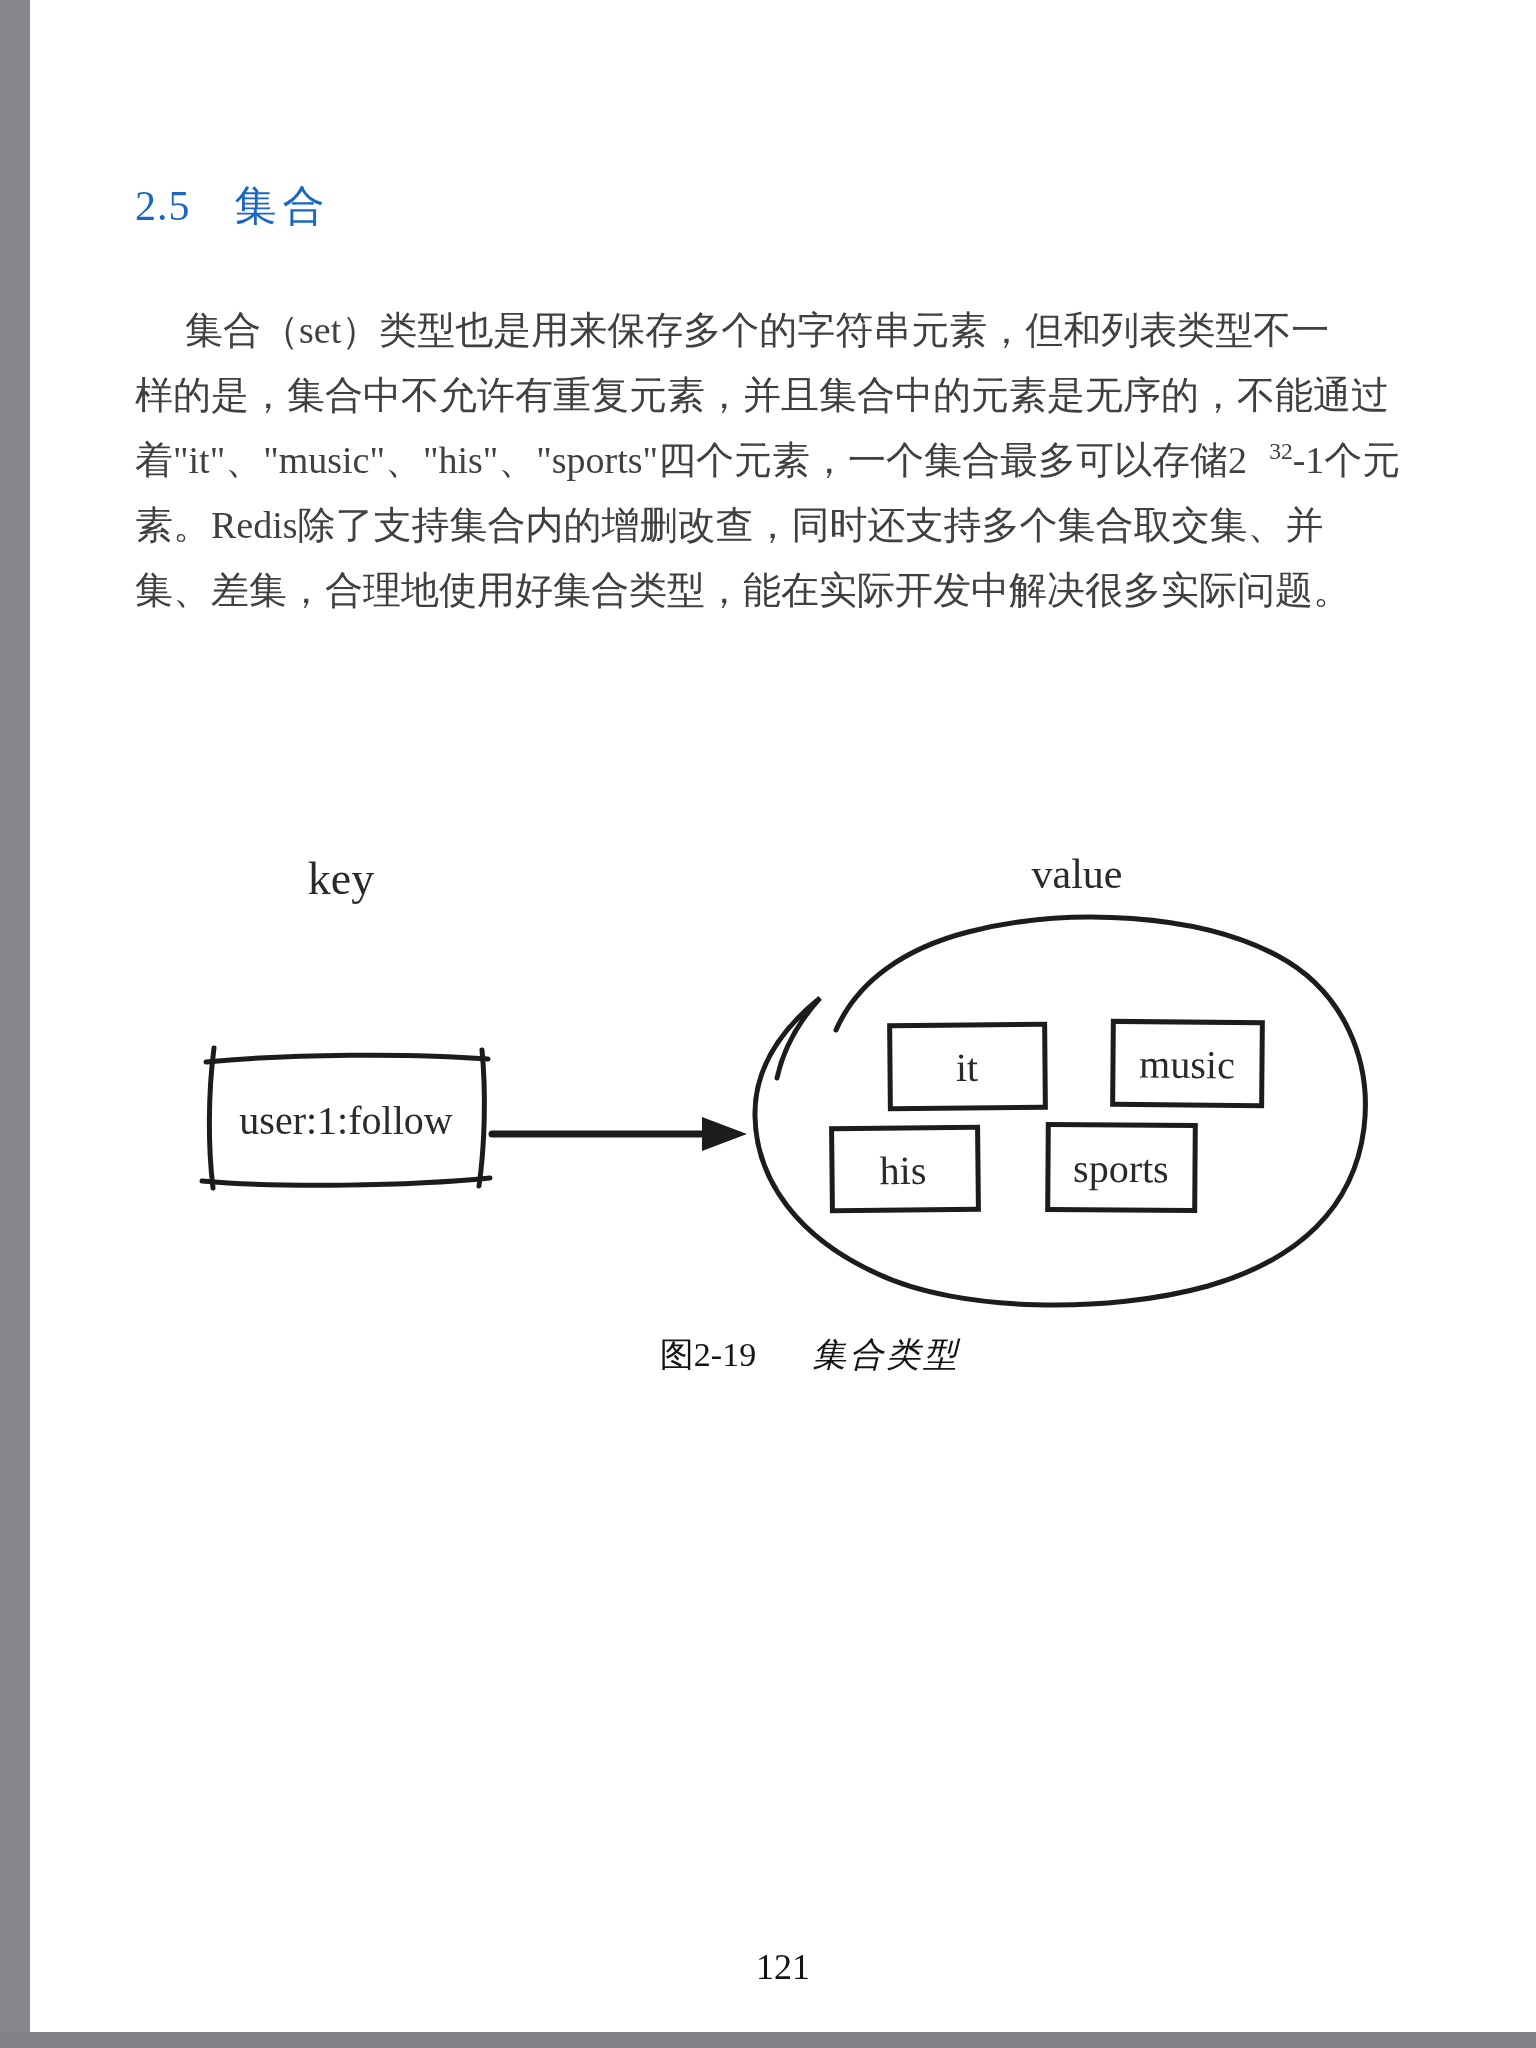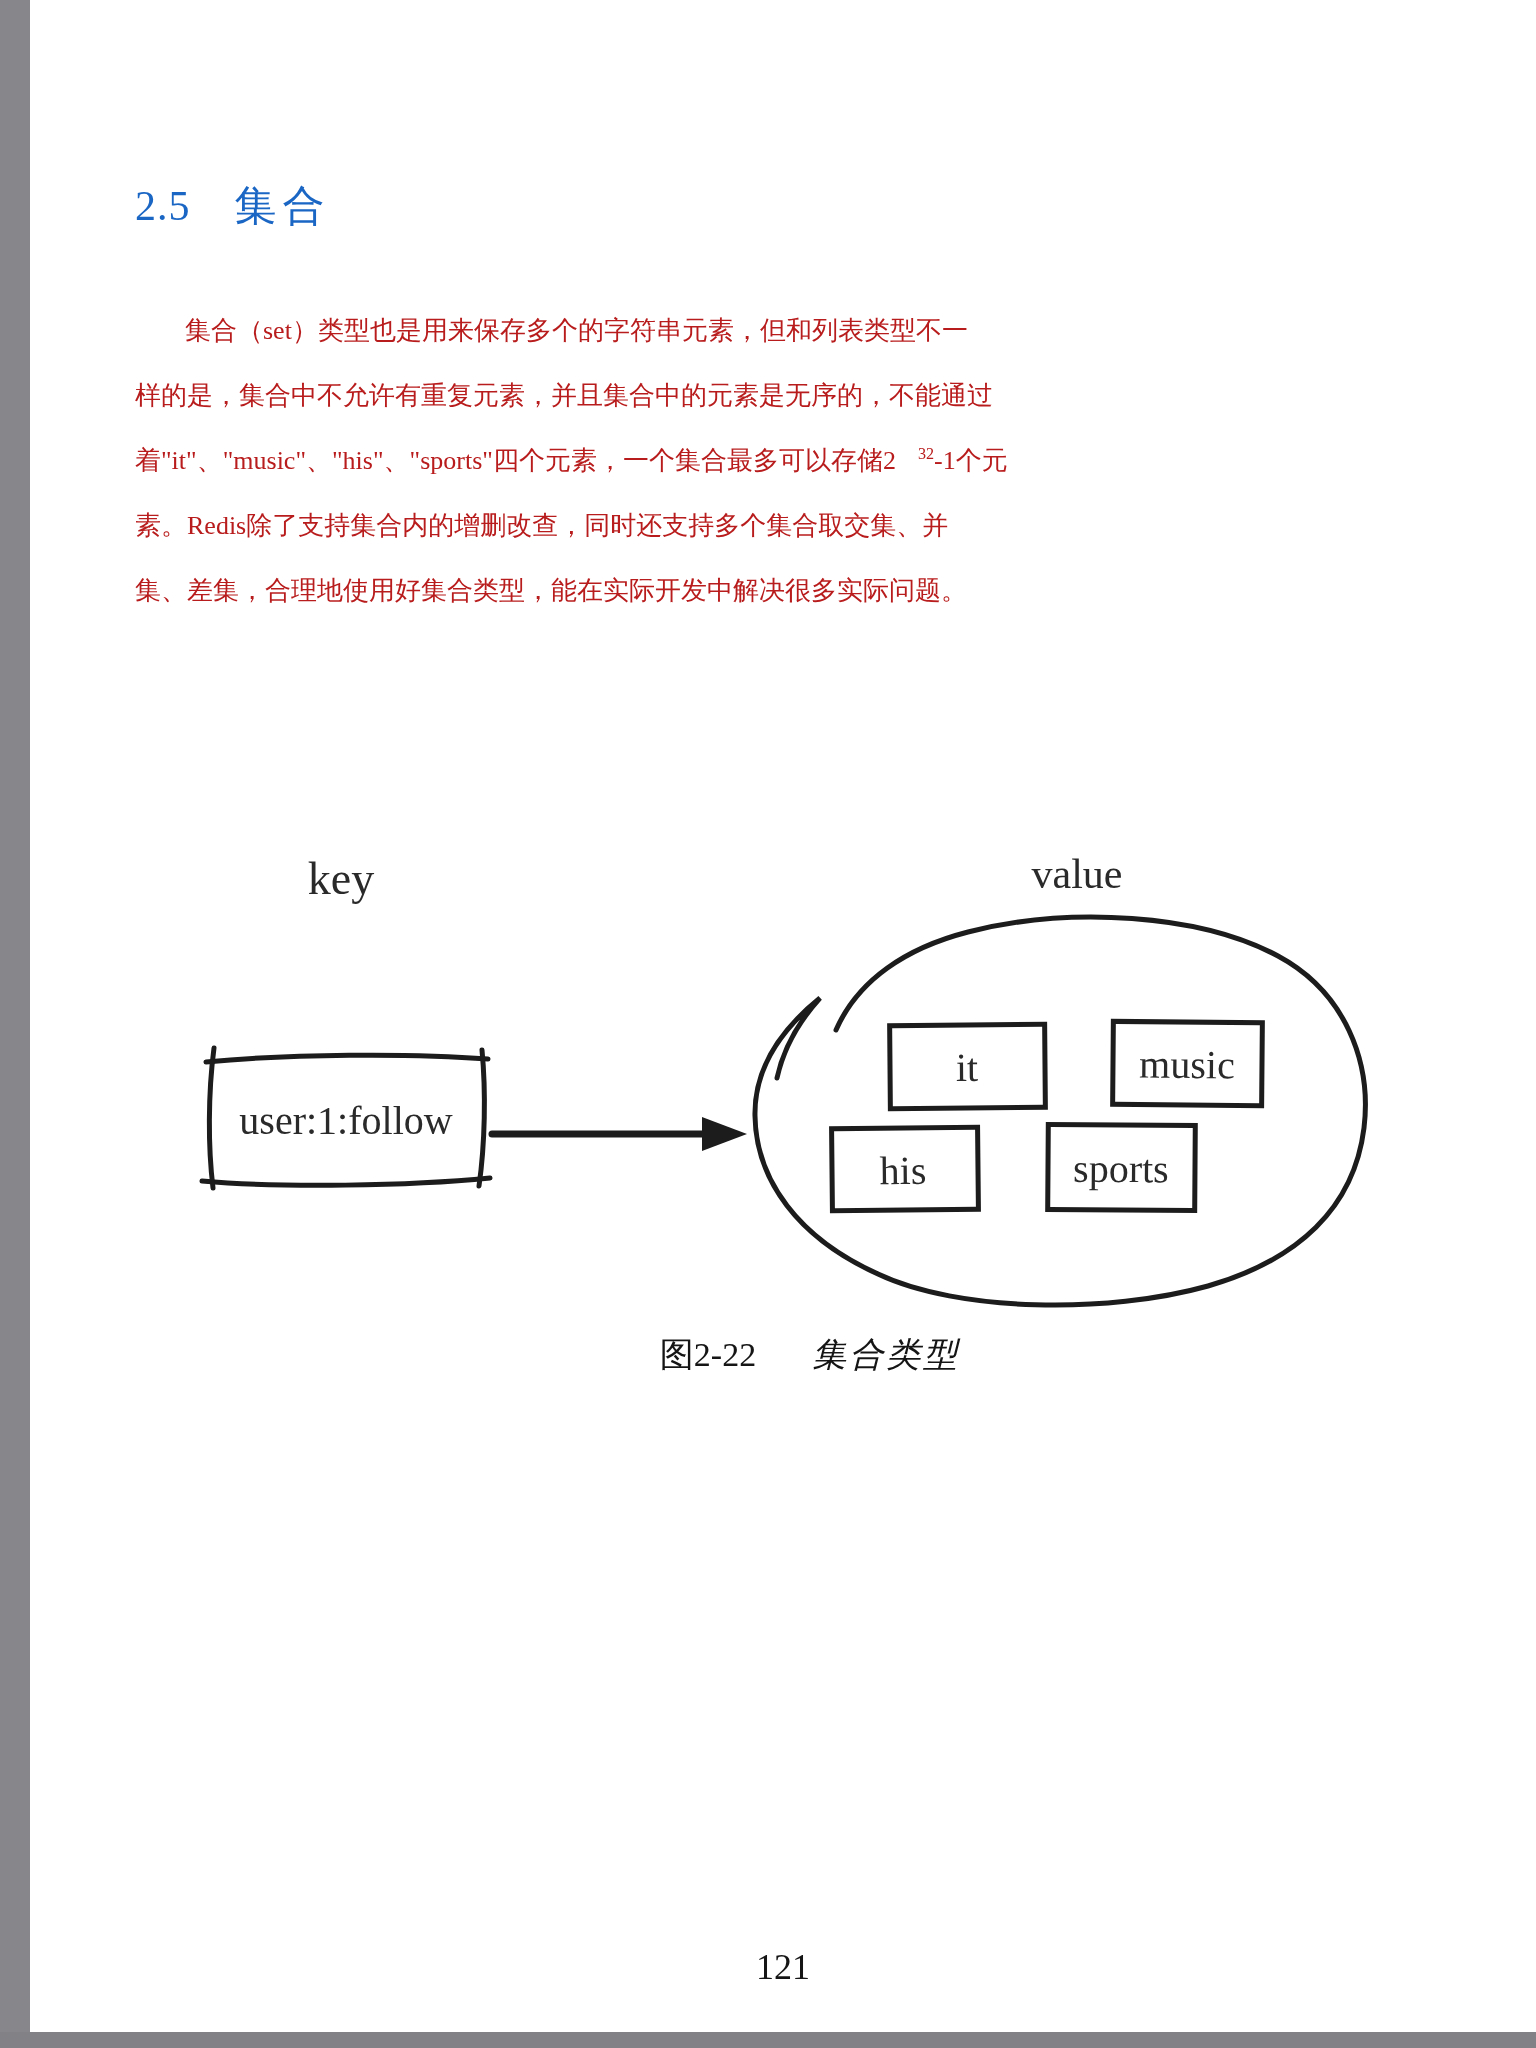--- a/index.html
+++ b/index.html
@@ -32,22 +32,22 @@
     color: #1A66C4;
     letter-spacing: 1px;
   }
   .section-heading .sec-num { margin-right: 44px; }
   .section-heading .sec-title { letter-spacing: 6px; }
 
   .paragraph {
     position: absolute;
     left: 105px; top: 298px;
     width: 960px;
-    font-size: 26px;
-    color: #b91c1c;
+    font-size: 38px;
+    color: #404040;
     letter-spacing: 0px;
   }
   .pline { line-height: 65px; white-space: nowrap; }
   .pline.indent { text-indent: 50px; }
   .pline sup { font-size: 0.62em; vertical-align: super; line-height: 0; margin-left: 22px; }
 
   .figure-svg {
     position: absolute;
     left: 0; top: 822px;
     width: 1482px; height: 500px;
@@ -140,18 +140,18 @@
       <rect class="sketch" stroke-width="5" x="802" y="306" width="146" height="82"></rect>
       <text x="873" y="362" font-size="40" text-anchor="middle">his</text>
     </g>
     <g transform="rotate(0.4 1091 345)">
       <rect class="sketch" stroke-width="5" x="1018" y="303" width="147" height="85"></rect>
       <text x="1091" y="360" font-size="40" text-anchor="middle">sports</text>
     </g>
   </svg>
 
   <div class="caption">
-    <span>图2-22</span><span class="cap-title">集合类型</span>
+    <span>图2-19</span><span class="cap-title">集合类型</span>
   </div>
 
   <div class="page-number">121</div>
 
 </div>
 
 </body></html>

